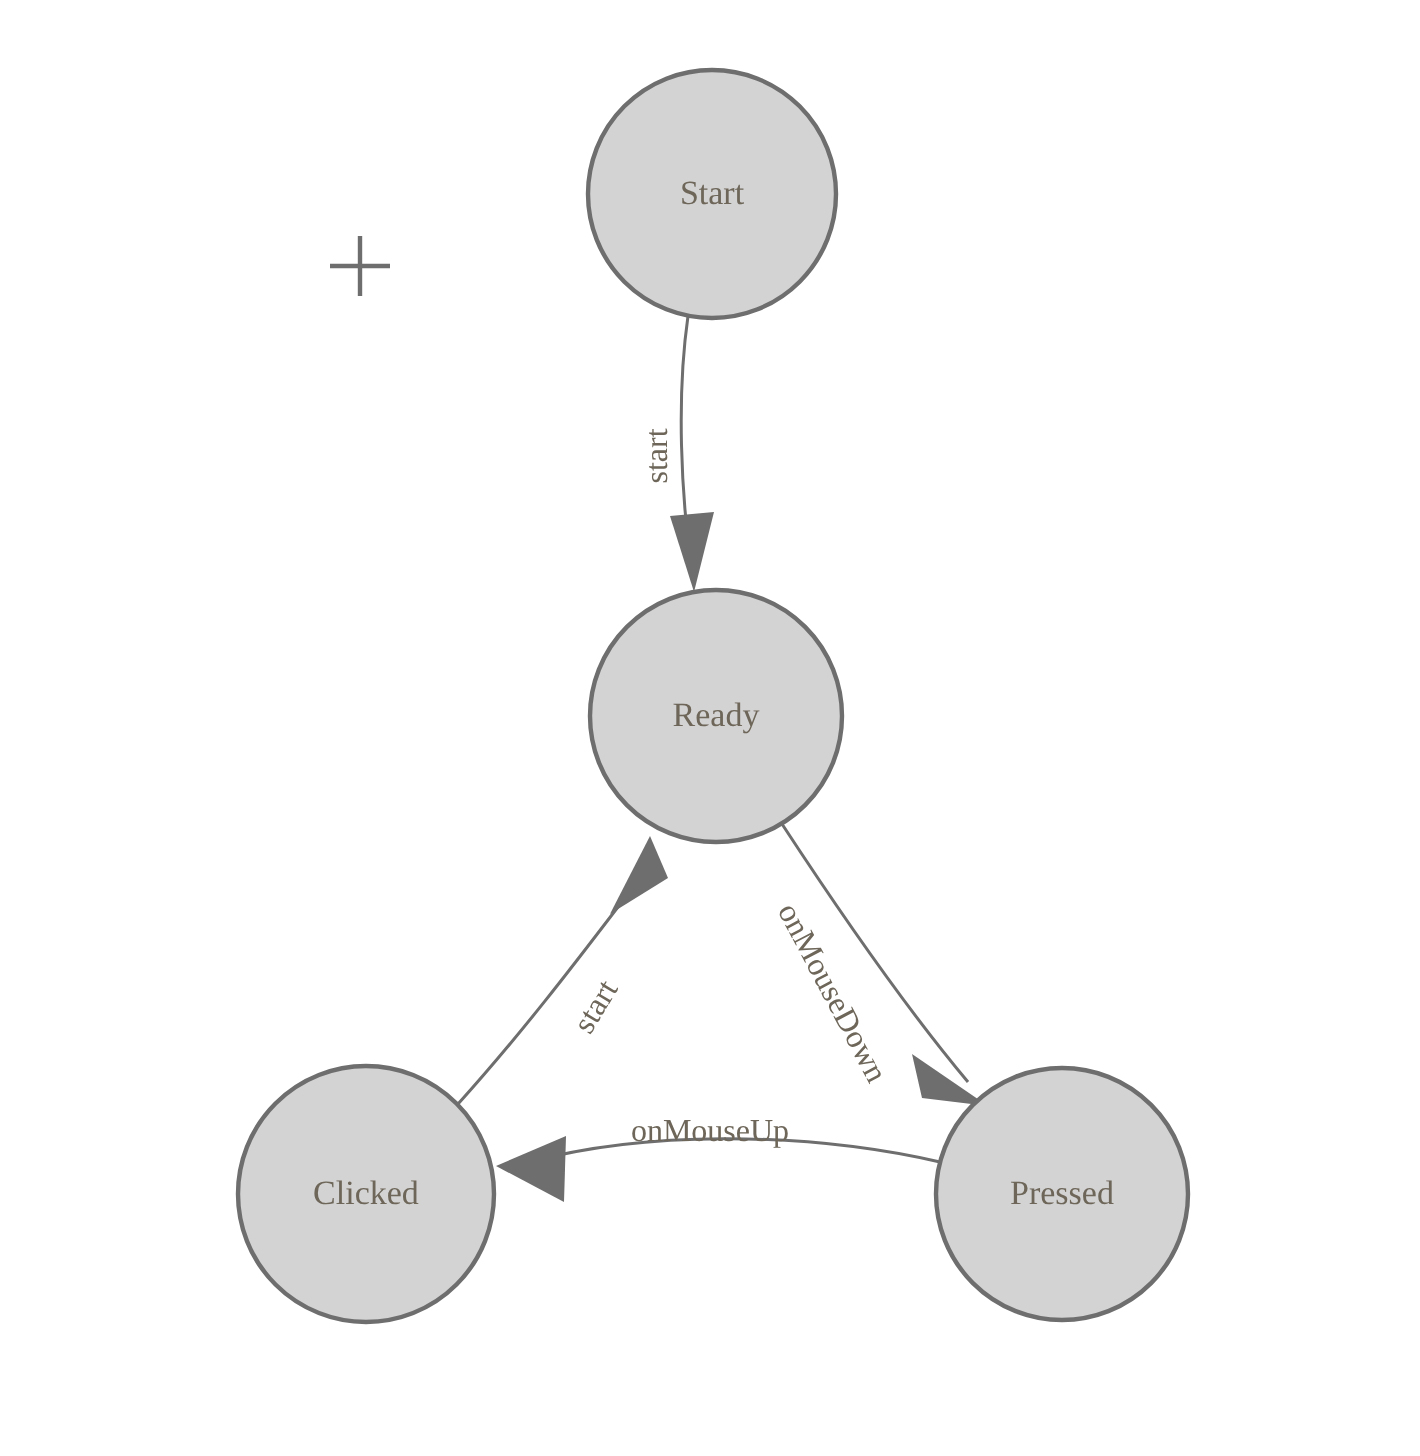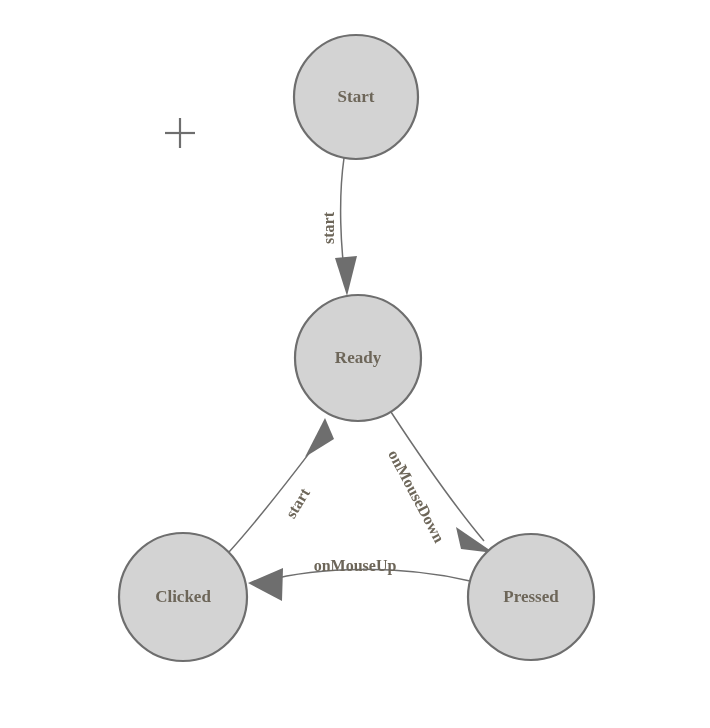--- a/index.html
+++ b/index.html
@@ -9,21 +9,20 @@
   }
   body {
     font-family: "Liberation Serif", serif;
   }
   #canvas {
     position: relative;
     width: 710px;
     height: 728px;
     background: #ffffff;
     overflow: hidden;
-    font-weight: bold;
   }
   #diagram-svg {
     position: absolute;
     top: 0;
     left: 0;
     width: 710px;
     height: 728px;
   }
   .node-circle {
     fill: #d3d3d3;

